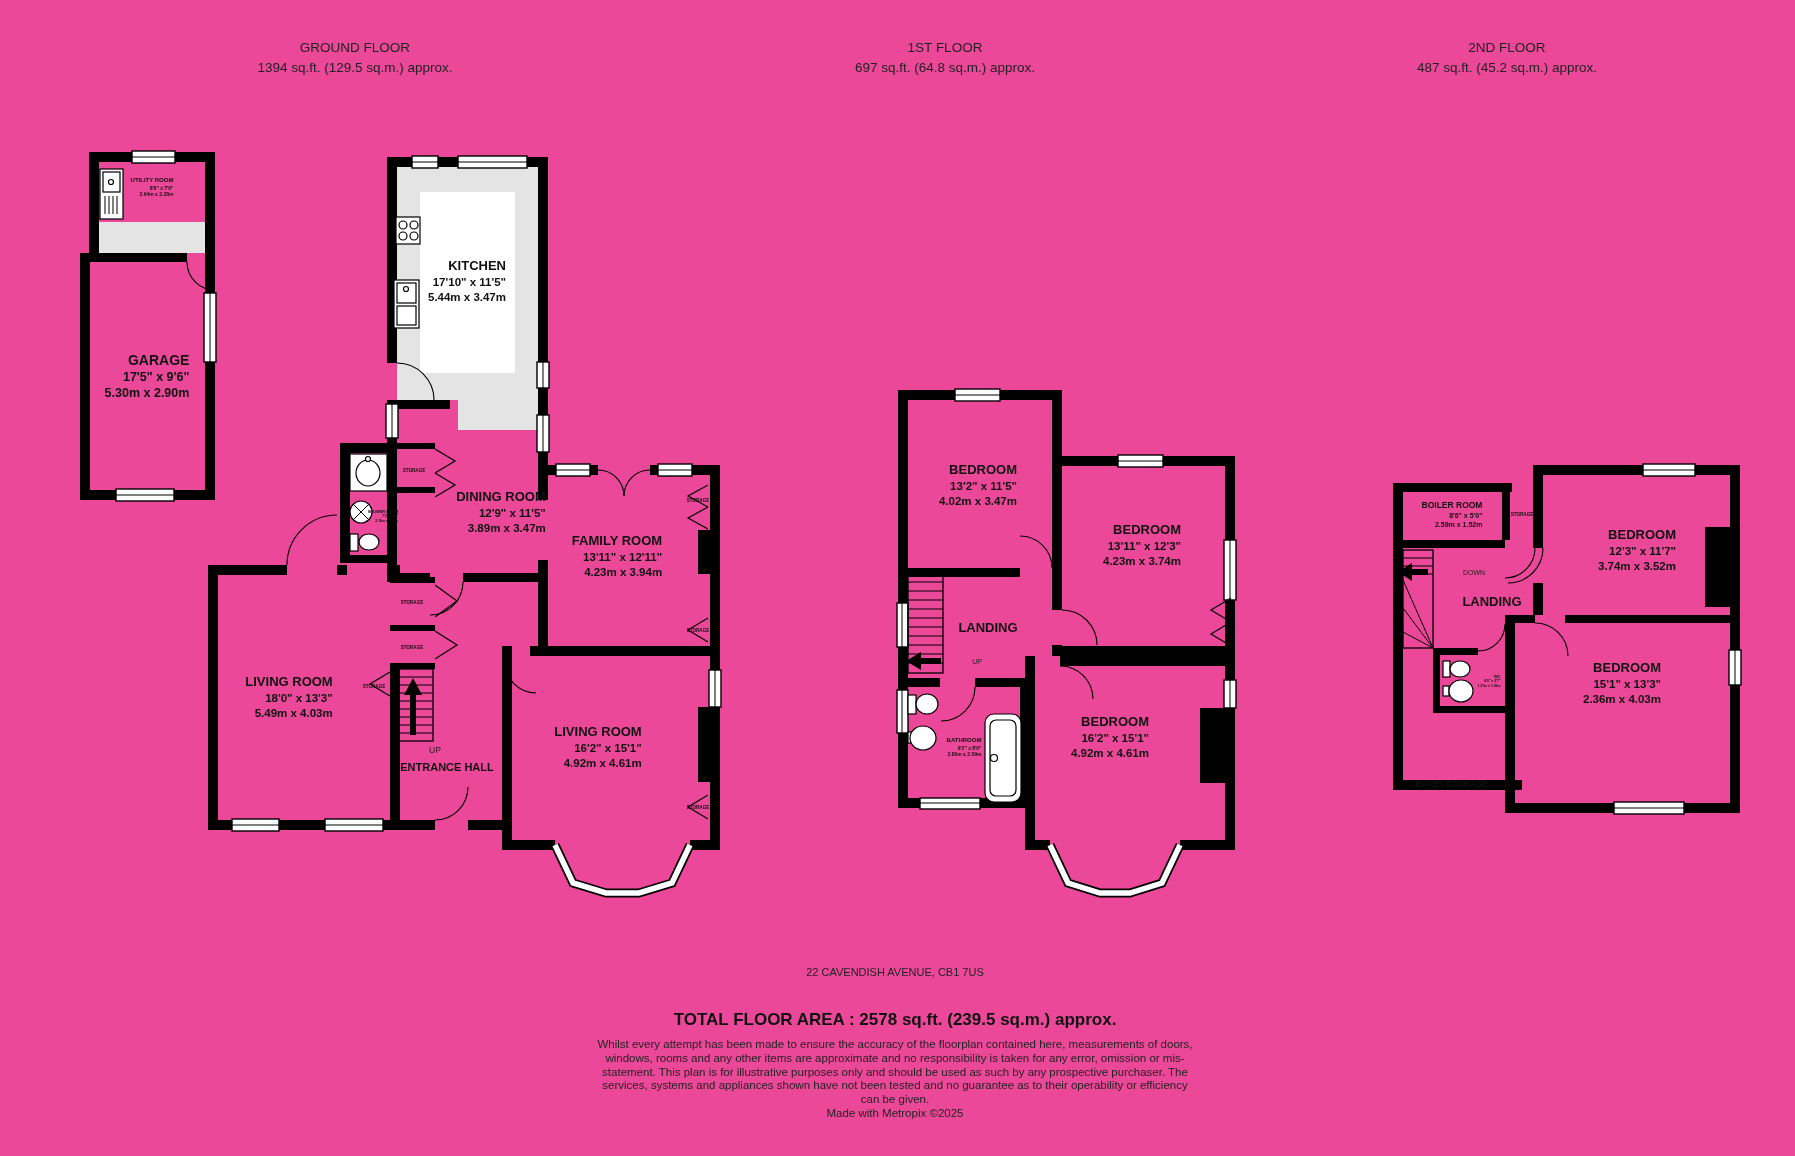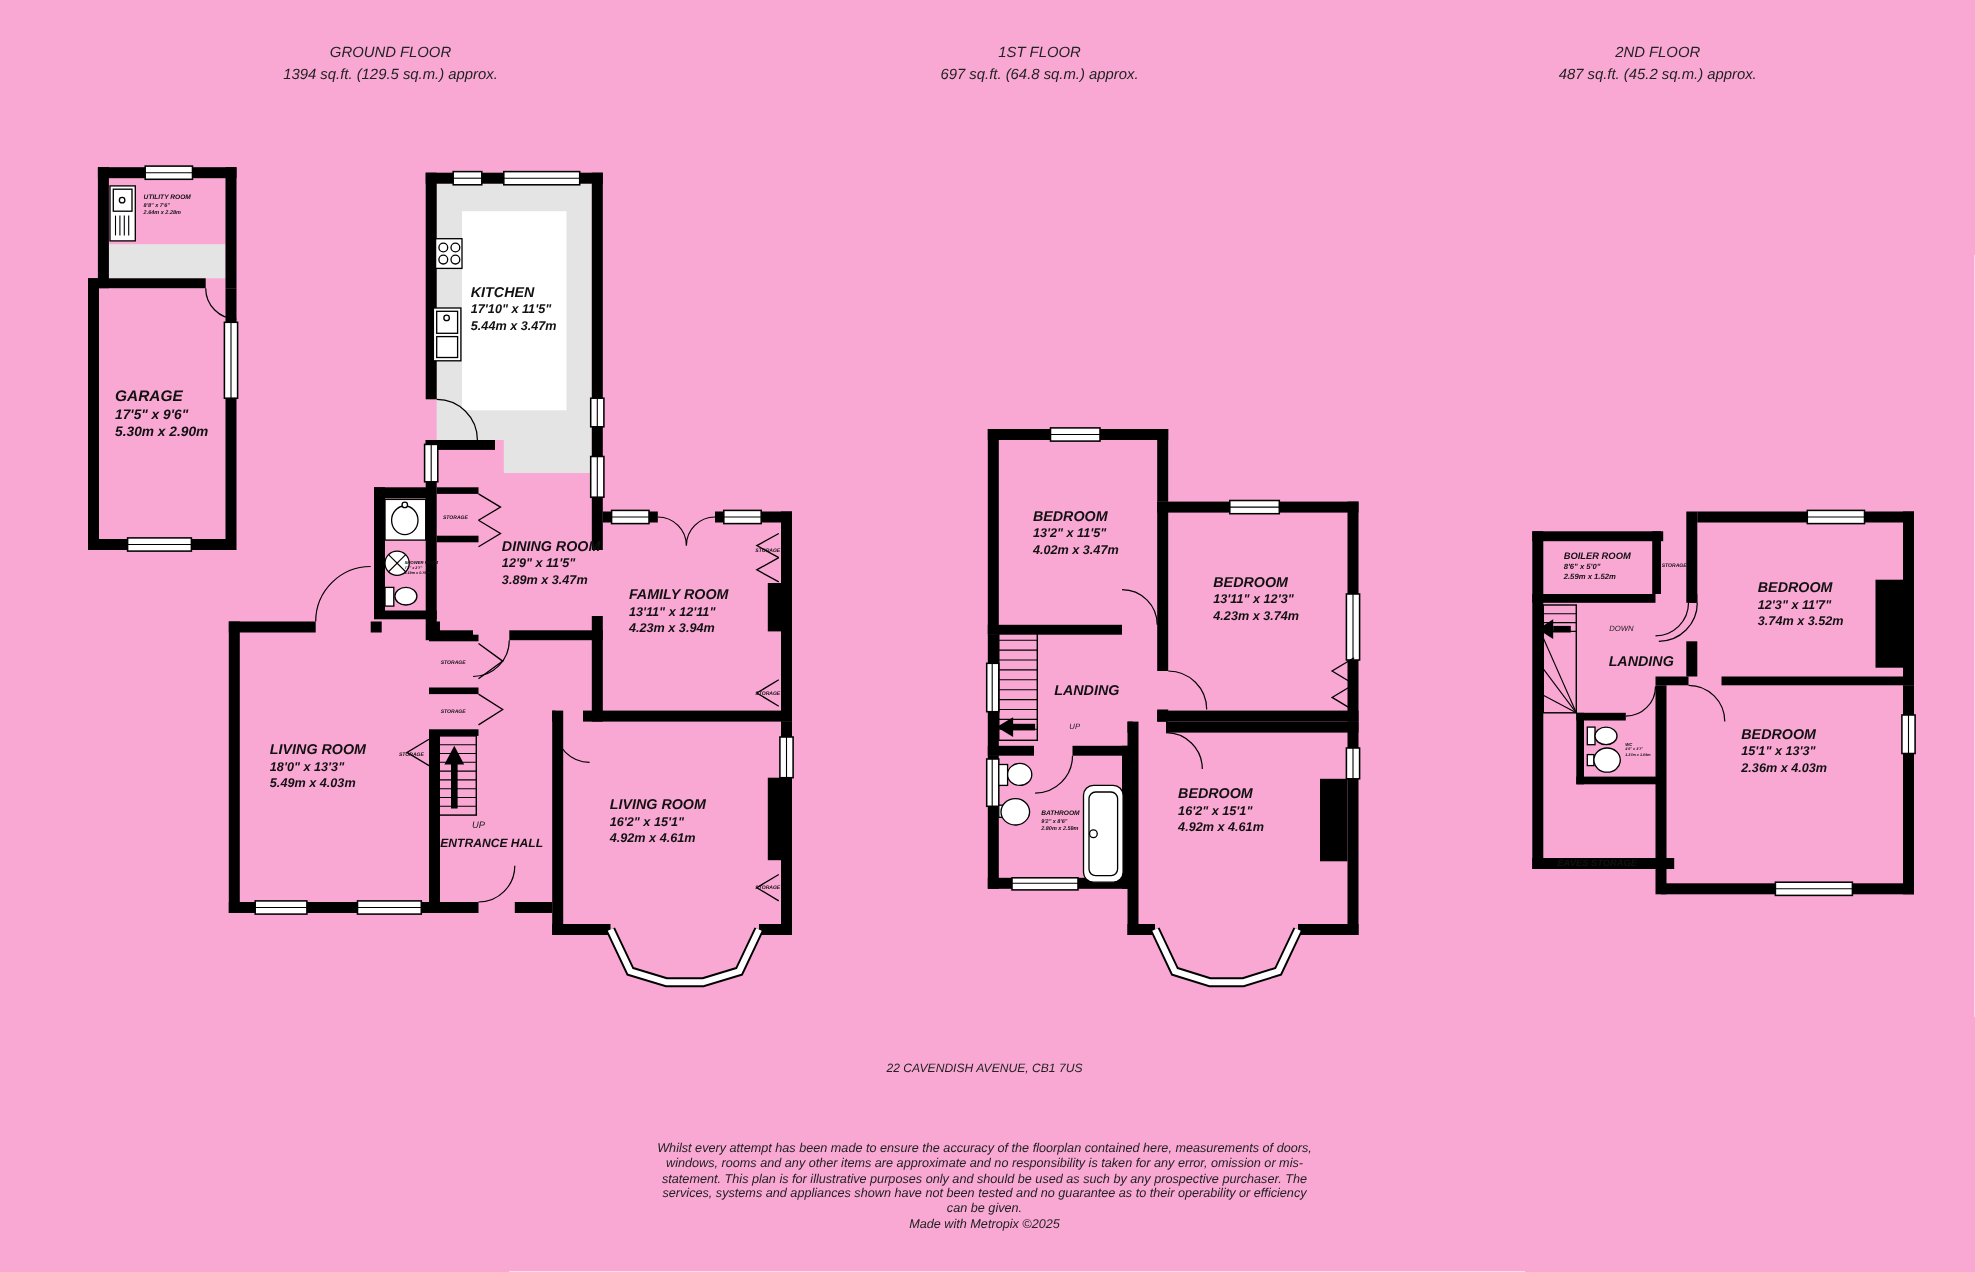--- a/index.html
+++ b/index.html
@@ -1,33 +1,33 @@
 <!DOCTYPE html>
 <html><head>
 <meta charset="utf-8">
 <style>
   html,body{margin:0;padding:0;background:#fff;}
-  #page{position:relative;width:1795px;height:1156px;background:#f9a8d4;
-        font-family:"Liberation Sans","DejaVu Sans",sans-serif;color:#1a1a1a;overflow:hidden;font-style:italic;}
+  #page{position:relative;width:1795px;height:1156px;background:#ec4899;
+        font-family:"Liberation Sans","DejaVu Sans",sans-serif;color:#1a1a1a;overflow:hidden;}
   svg{position:absolute;left:0;top:0;}
   .wall{fill:#000;}
   .grey{fill:#e4e4e4;}
   .winh,.winv{fill:#fff;stroke:#000;stroke-width:1.4;}
   .mull{stroke:#000;stroke-width:1;}
   .arc{fill:none;stroke:#000;stroke-width:1.1;}
   .fix{fill:#fff;stroke:#000;stroke-width:1.2;}
   .tread{stroke:#000;stroke-width:1;}
   .chev{fill:none;stroke:#000;stroke-width:1.2;}
   .outline{fill:none;stroke:#000;stroke-width:1.3;}
   .bayo{fill:none;stroke:#000;stroke-width:9;}
   .bayi{fill:none;stroke:#fff;stroke-width:5.5;}
   .arrow{fill:#000;}
   .hdr{position:absolute;transform:translateX(-50%);text-align:center;
        font-size:13.5px;line-height:1.45;color:#222;white-space:nowrap;}
-  .lbl{position:absolute;transform:translate(-50%,-50%);text-align:left;
+  .lbl{position:absolute;transform:translate(-50%,-50%);text-align:right;
        font-weight:bold;color:#111;white-space:nowrap;line-height:1.3;}
   .lbl .rn{font-size:13px;}
   .lbl .rd{font-size:11.5px;}
   .lbl.big .rn{font-size:14px;}.lbl.big .rd{font-size:12.5px;}
   .lbl.med .rn{font-size:11px;}
   .lbl.sm .rn{font-size:8.5px;}.lbl.sm .rd{font-size:7px;}
   .lbl.xs .rn{font-size:6px;}.lbl.xs .rd{font-size:5px;}
   .lbl.micro .rn{font-size:3.9px;}.lbl.micro .rd{font-size:3.4px;}
   .tinytag{position:absolute;transform:translate(-50%,-50%);font-size:4.6px;
        font-weight:bold;color:#111;white-space:nowrap;}
@@ -499,16 +499,17 @@
 </div>
 <div class="lbl micro" style="left:1489px;top:681px;">
   <div class="rn">WC</div>
   <div class="rd">4'6" x 3'7"</div>
   <div class="rd">1.37m x 1.09m</div>
 </div>
 <div class="dirtag small" style="left:1452px;top:572px;">DOWN</div>
 <div class="tinytag" style="left:1522px;top:514px;">STORAGE</div>
 
 <div class="ft addr" style="left:895px;top:966px;">22 CAVENDISH AVENUE, CB1 7US</div>
+<div class="ft total" style="left:895px;top:1010px;">TOTAL FLOOR AREA : 2578 sq.ft. (239.5 sq.m.) approx.</div>
 <div class="ft disc" style="left:895px;top:1038px;">Whilst every attempt has been made to ensure the accuracy of the floorplan contained here, measurements of doors, windows, rooms and any other items are approximate and no responsibility is taken for any error, omission or mis-statement. This plan is for illustrative purposes only and should be used as such by any prospective purchaser. The services, systems and appliances shown have not been tested and no guarantee as to their operability or efficiency can be given.</div>
 <div class="ft credit" style="left:895px;top:1107px;">Made with Metropix ©2025</div>
 
 </div>
 
 </body></html>

